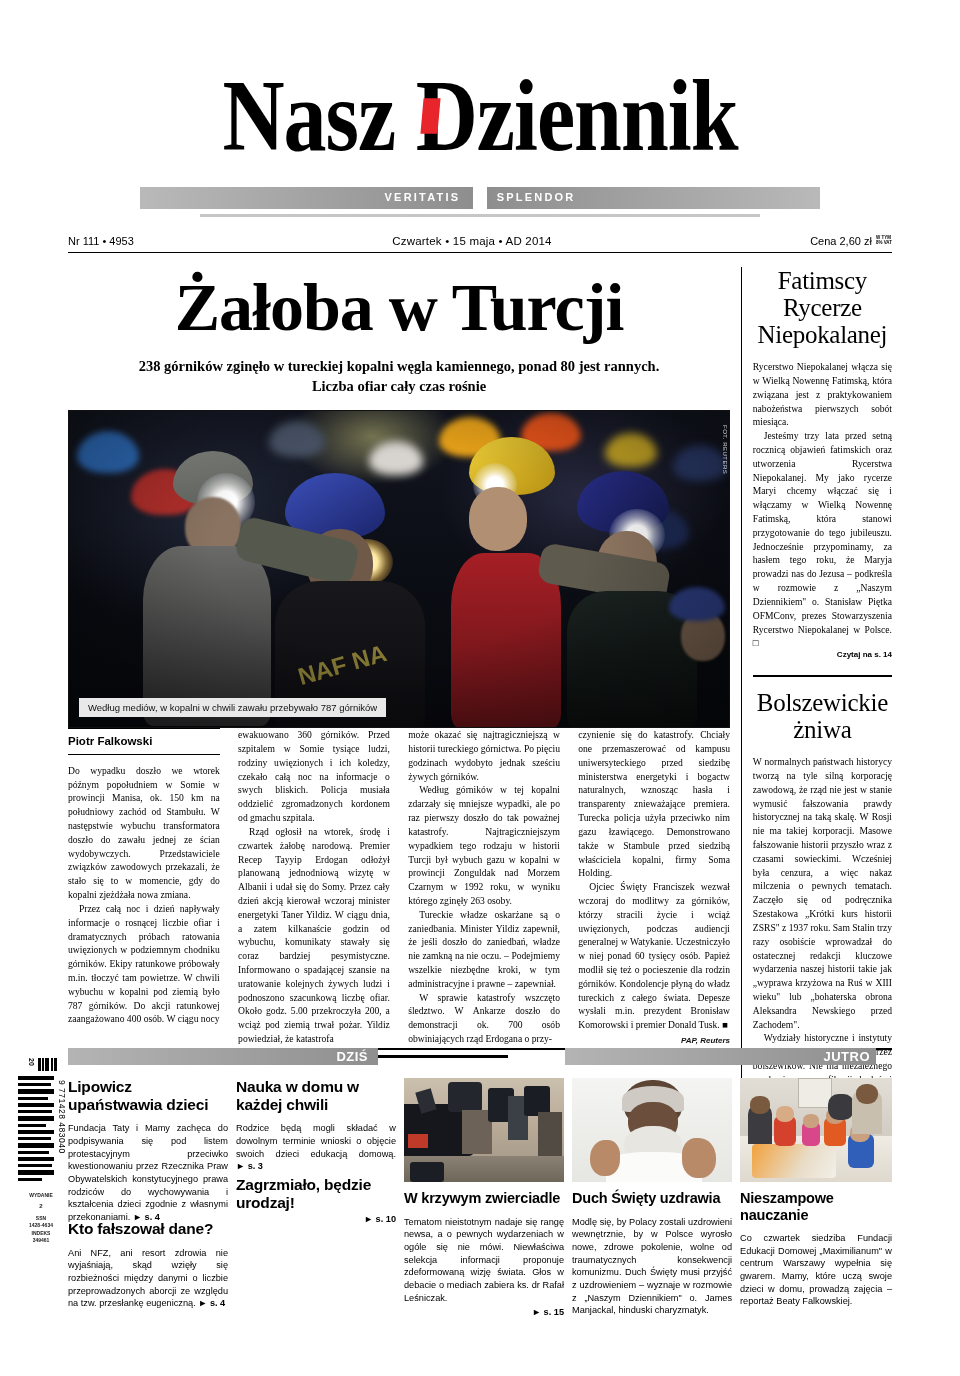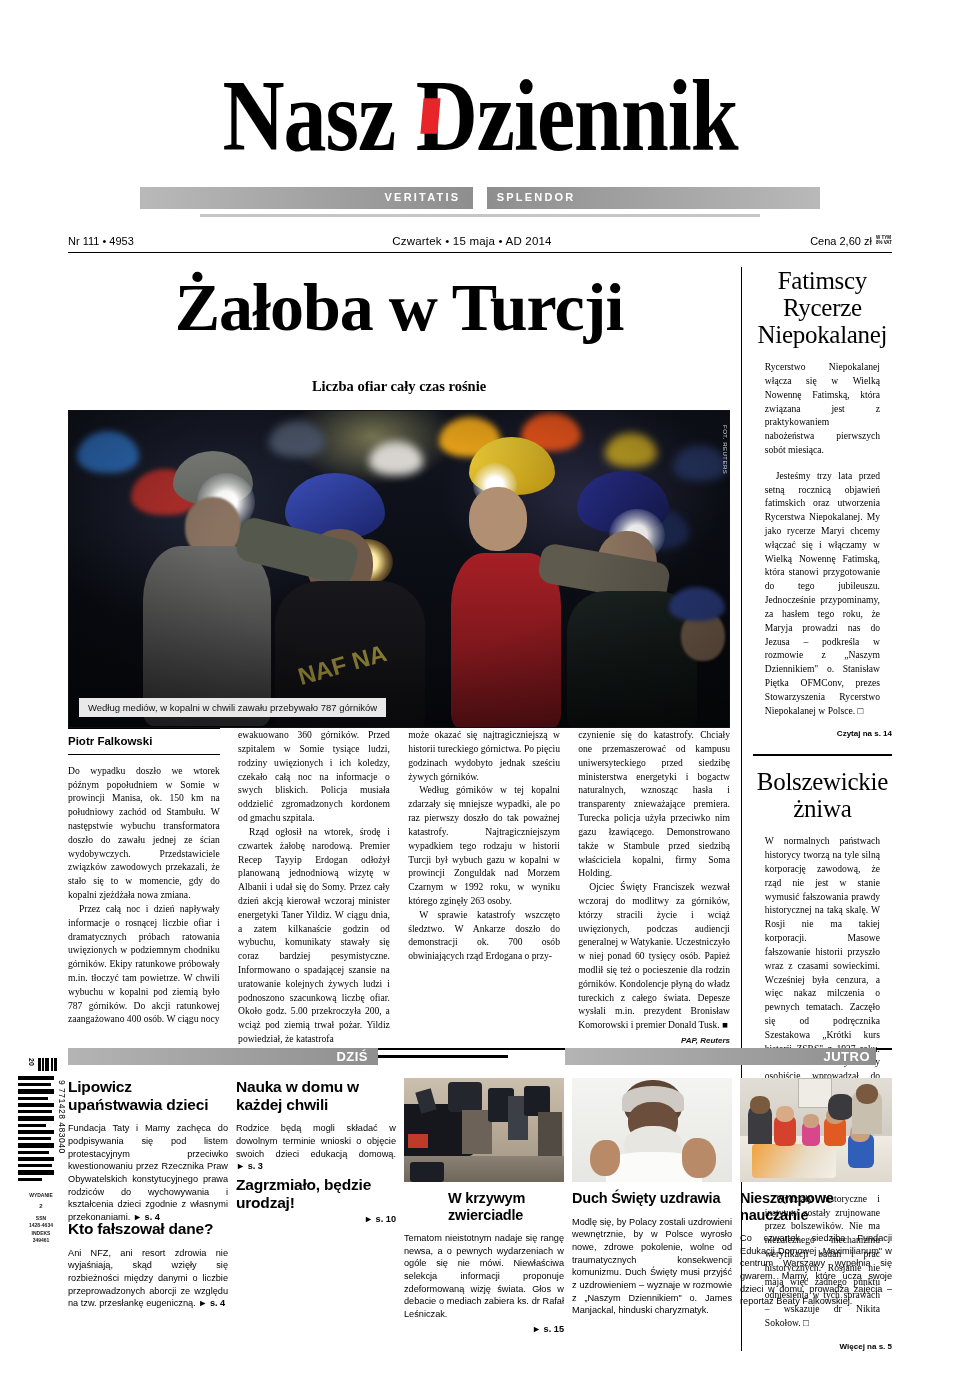--- a/index.html
+++ b/index.html
@@ -194,21 +194,21 @@
     line-height: 1.08;
     text-align: center;
     letter-spacing: -0.3px;
   }
   .side-body {
     font-family: "Liberation Serif", serif;
     font-size: 9.6px; line-height: 1.44;
     text-align: justify; hyphens: auto;
     margin-top: 12px;
   }
-  .side-body p { text-indent: 11px; margin: 12px; }
+  .side-body p { text-indent: 11px; margin: 0; }
   .side-body p.first { text-indent: 0; }
   .side-ref {
     text-align: right;
     font-family: "Liberation Sans", sans-serif;
     font-size: 8px; font-weight: bold; margin-top: 0;
   }
   .side-rule { border-top: 1.6px solid #000; margin: 16px 0 12px 0; }
   .side-rule.thick { border-top: 2.5px solid #000; }
 
   
@@ -302,21 +302,21 @@
     </div>
   </div>
 
   <div class="content">
 
     <div class="left-zone">
 
       <h1 class="headline">Żałoba w Turcji</h1>
 
       <div class="deck">
-        <br>
+        <span>238 górników zginęło w tureckiej kopalni węgla kamiennego, ponad 80 jest rannych.</span><br>
         <span>Liczba ofiar cały czas rośnie</span>
       </div>
 
       <div class="photo-wrap">
         <div class="scene">
           <div class="bg-haze"></div>
 
           <div class="helm" style="left:8px;top:20px;width:62px;height:42px;background:#2f6fbf;filter:blur(3px);"></div>
           <div class="helm" style="left:62px;top:58px;width:68px;height:46px;background:#b5302c;filter:blur(2.5px);"></div>
           <div class="helm" style="left:200px;top:10px;width:56px;height:36px;background:#4a5568;filter:blur(4px);"></div>
@@ -365,20 +365,21 @@
           <p class="first">Do wypadku doszło we wtorek późnym popołudniem w Somie w prowincji Manisa, ok. 150 km na południowy zachód od Stambułu. W następstwie wybuchu transformatora doszło do zawału jednej ze ścian wydobywczych. Przedstawiciele związków zawodowych przekazali, że stało się to w momencie, gdy do kopalni zjeżdżała nowa zmiana.</p>
           <p>Przez całą noc i dzień napływały informacje o rosnącej liczbie ofiar i dramatycznych próbach ratowania uwięzionych w podziemnym chodniku górników. Ekipy ratunkowe próbowały m.in. tłoczyć tam powietrze. W chwili wybuchu w kopalni pod ziemią było 787 górników. Do akcji ratunkowej zaangażowano 400 osób. W ciągu nocy</p>
         </div>
         <div class="col">
           <p class="first">ewakuowano 360 górników. Przed szpitalem w Somie tysiące ludzi, rodziny uwięzionych i ich koledzy, czekało całą noc na informacje o swych bliskich. Policja musiała oddzielić zgromadzonych kordonem od gmachu szpitala.</p>
           <p>Rząd ogłosił na wtorek, środę i czwartek żałobę narodową. Premier Recep Tayyip Erdogan odłożył planowaną jednodniową wizytę w Albanii i udał się do Somy. Przez cały dzień akcją kierował wczoraj minister energetyki Taner Yildiz. W ciągu dnia, a zatem kilkanaście godzin od wybuchu, komunikaty stawały się coraz bardziej pesymistyczne. Informowano o spadającej szansie na uratowanie kolejnych żywych ludzi i podnoszono szacunkową liczbę ofiar. Około godz. 5.00 przekroczyła 200, a wciąż pod ziemią trwał pożar. Yildiz powiedział, że katastrofa</p>
         </div>
         <div class="col">
           <p class="first">może okazać się najtragiczniejszą w historii tureckiego górnictwa. Po pięciu godzinach wydobyto jednak sześciu żywych górników.</p>
           <p>Według górników w tej kopalni zdarzały się mniejsze wypadki, ale po raz pierwszy doszło do tak poważnej katastrofy. Najtragiczniejszym wypadkiem tego rodzaju w historii Turcji był wybuch gazu w kopalni w prowincji Zonguldak nad Morzem Czarnym w 1992 roku, w wyniku którego zginęły 263 osoby.</p>
+          <p>Tureckie władze oskarżane są o zaniedbania. Minister Yildiz zapewnił, że jeśli doszło do zaniedbań, władze nie zamkną na nie oczu. – Podejmiemy wszelkie niezbędne kroki, w tym administracyjne i prawne – zapewniał.</p>
           <p>W sprawie katastrofy wszczęto śledztwo. W Ankarze doszło do demonstracji ok. 700 osób obwiniających rząd Erdogana o przy-</p>
         </div>
         <div class="col">
           <p class="first">czynienie się do katastrofy. Chciały one przemaszerować od kampusu uniwersyteckiego przed siedzibę ministerstwa energetyki i bogactw naturalnych, wznosząc hasła i transparenty znieważające premiera. Turecka policja użyła przeciwko nim gazu łzawiącego. Demonstrowano także w Stambule przed siedzibą właściciela kopalni, firmy Soma Holding.</p>
           <p>Ojciec Święty Franciszek wezwał wczoraj do modlitwy za górników, którzy stracili życie i wciąż uwięzionych, podczas audiencji generalnej w Watykanie. Uczestniczyło w niej ponad 60 tysięcy osób. Papież modlił się też o pocieszenie dla rodzin górników. Kondolencje płyną do władz tureckich z całego świata. Depesze wysłali m.in. prezydent Bronisław Komorowski i premier Donald Tusk. ■</p>
           <div class="agency">PAP, Reuters</div>
         </div>
       </div>
     </div>
 
@@ -456,21 +457,21 @@
         <div style="position:absolute;left:44px;top:4px;width:34px;height:30px;background:#23262c;border-radius:4px;"></div>
         <div style="position:absolute;left:58px;top:32px;width:30px;height:44px;background:#6d6258;"></div>
         <div style="position:absolute;left:84px;top:10px;width:26px;height:34px;background:#1c1f25;border-radius:3px;"></div>
         <div style="position:absolute;left:104px;top:18px;width:20px;height:44px;background:#3b3f46;"></div>
         <div style="position:absolute;left:120px;top:8px;width:26px;height:30px;background:#1a1d23;border-radius:3px;"></div>
         <div style="position:absolute;left:134px;top:34px;width:24px;height:48px;background:#514b44;"></div>
         <div style="position:absolute;left:4px;top:56px;width:20px;height:14px;background:#c03a2a;"></div>
         <div style="position:absolute;left:0;top:78px;width:160px;height:26px;background:linear-gradient(180deg,#8b8275,#6d6659);"></div>
         <div style="position:absolute;left:6px;top:84px;width:34px;height:20px;background:#1b1e24;border-radius:3px;"></div>
       </div>
-      <div class="promo-h sm" style="margin-top:8px;margin-left:44px;">W krzywym zwierciadle</div>
+      <div class="promo-h sm" style="margin-top:8px;">W krzywym zwierciadle</div>
       <div class="promo-t">Tematom nieistotnym nadaje się rangę newsa, a o pewnych wydarzeniach w ogóle się nie mówi. Niewłaściwa selekcja informacji proponuje zdeformowaną wizję świata. Głos w debacie o mediach zabiera ks. dr Rafał Leśniczak.</div>
       <div class="promo-t" style="text-align:right;margin-top:2px;">
         <span class="pref">► s. 15</span>
       </div>
     </div>
 
     <div class="promo-col" style="left:572px;top:30px;width:160px;">
       <div class="promo-img" style="width:160px;height:104px;background:#f2f2f2;">
         <div style="position:absolute;inset:0;background:linear-gradient(180deg,#f4f4f2,#e6e6e2);"></div>
         <div style="position:absolute;left:52px;top:2px;width:58px;height:46px;background:#5d4536;border-radius:48% 48% 40% 40%;"></div>

